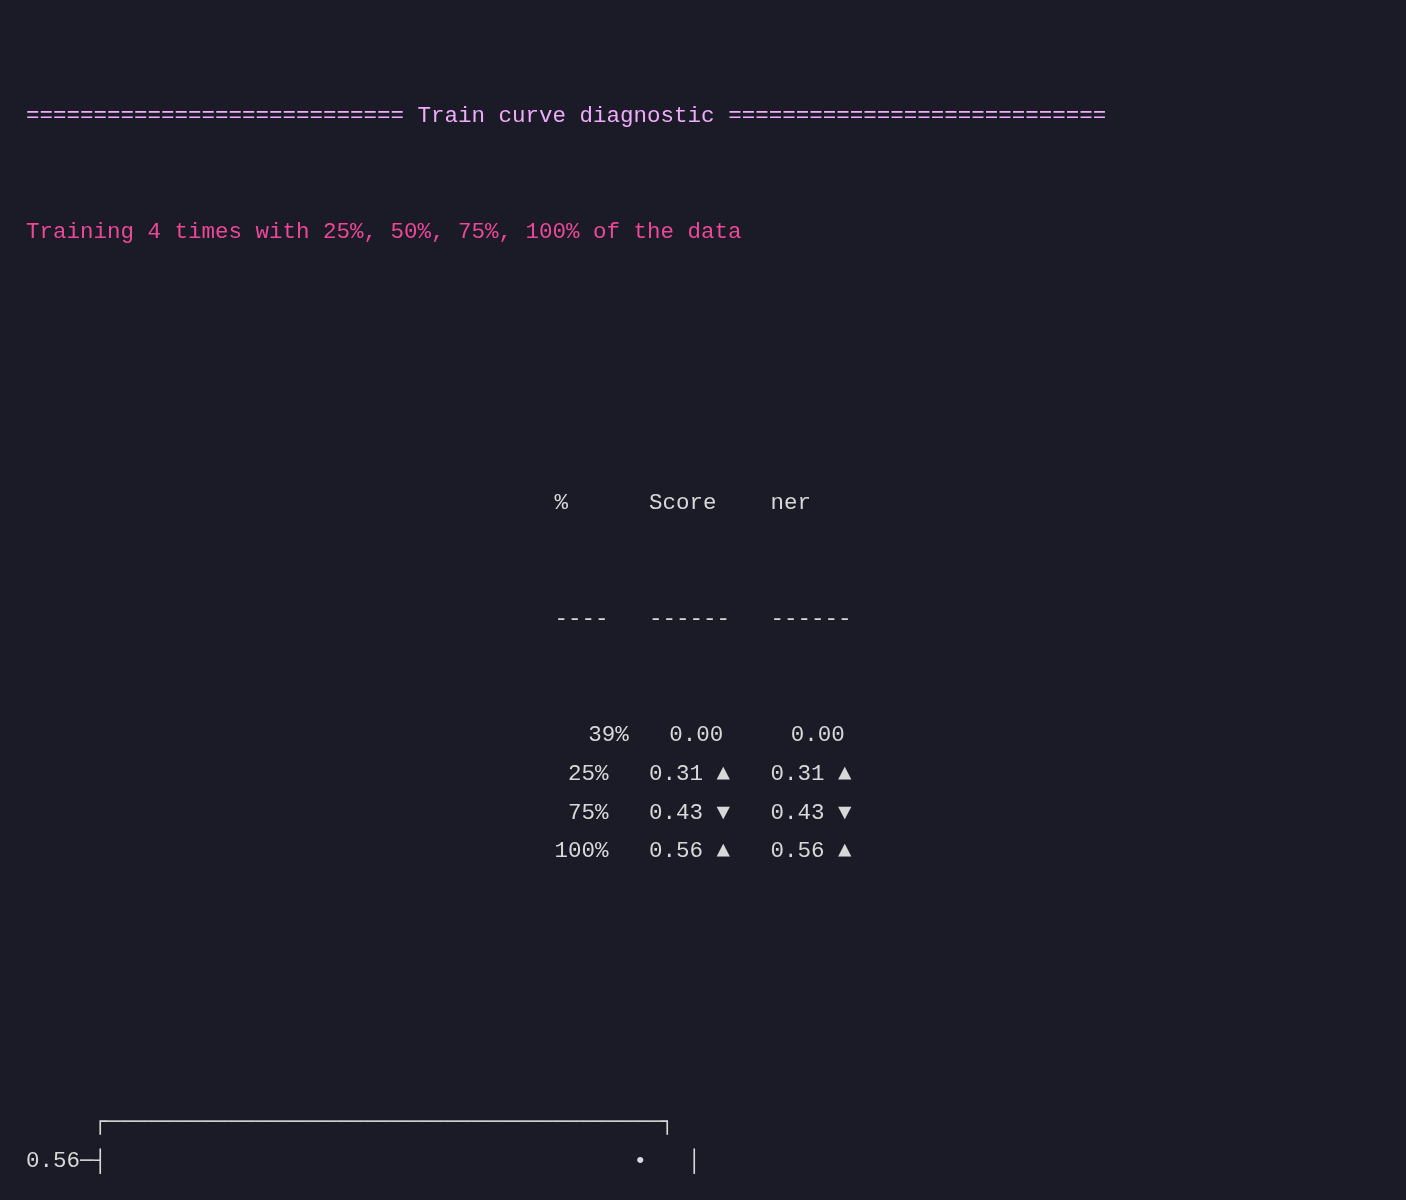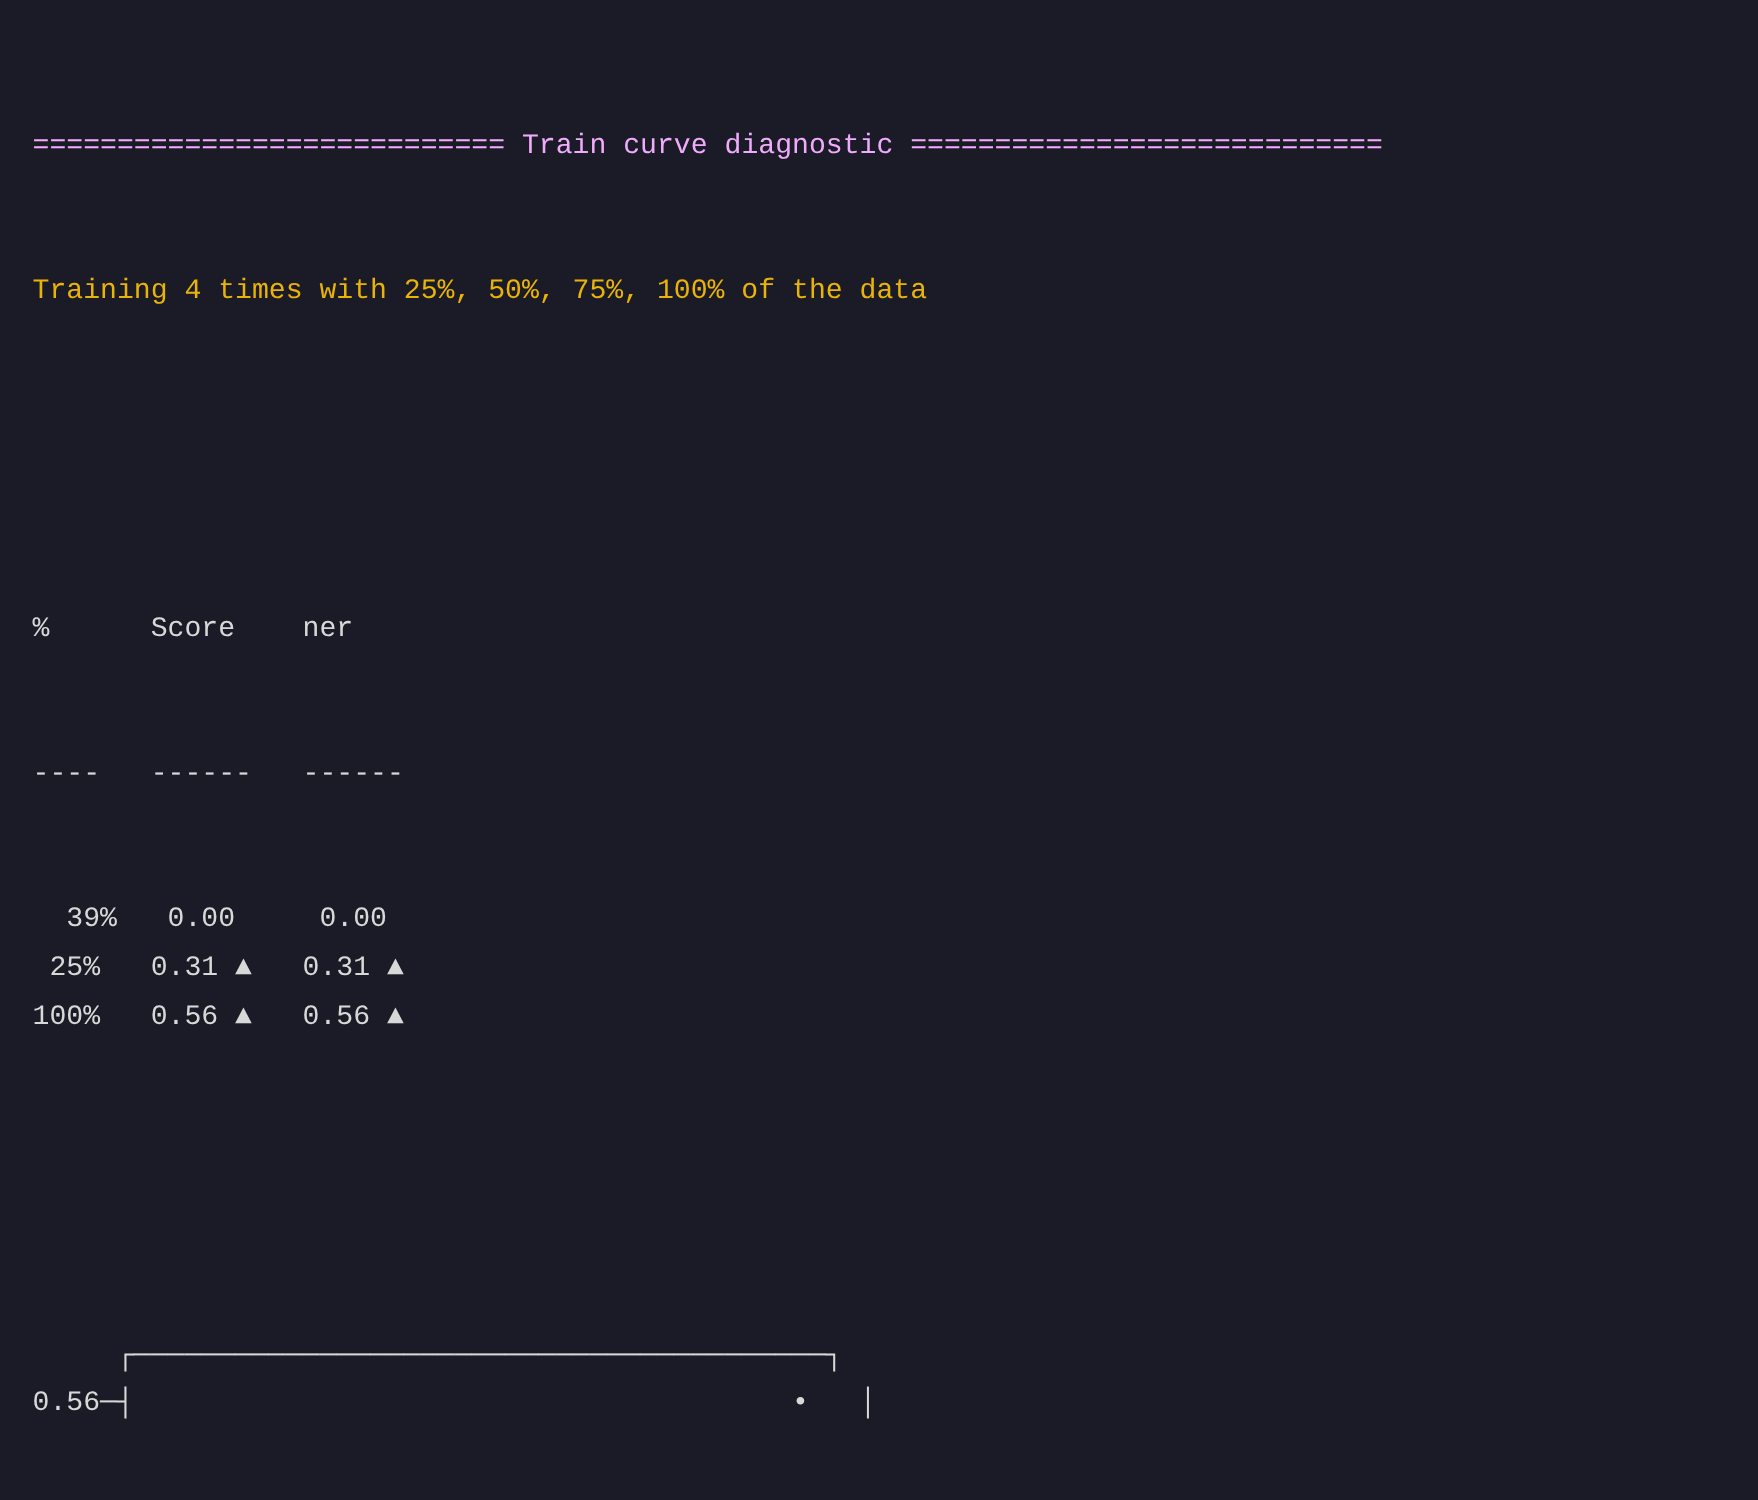--- a/index.html
+++ b/index.html
@@ -12,35 +12,35 @@
     line-height: 1.72;
   }
   .terminal {
     padding: 20px 26px;
     white-space: pre;
   }
   .title-line {
     color: #f0abfc;
   }
   .subtitle {
-    color: #eab308;
+    color: #ec4899;
   }
-  .table-block { margin-top: 1.72em; }
+  .table-block { margin-top: 1.72em; text-align: center; }
   .table-row { white-space: pre; }
   .chart-block { margin-top: 1.72em; white-space: pre; color:#d8d8d8;}
 </style>
 </head>
 <body>
 
 <div class="terminal">
   <div class="title-line"><span>============================</span> <span>Train curve diagnostic</span> <span>============================</span></div>
   <div class="subtitle">Training 4 times with 25%, 50%, 75%, 100% of the data</div>
 
   <div class="table-block">
     <div class="table-row" id="thead">%      Score    ner   </div>
     <div class="table-row" id="tdiv">----   ------   ------</div>
-    <div id="tbody"><div class="table-row">  39%   0.00     0.00</div><div class="table-row"> 25%   0.31 ▲   0.31 ▲</div><div class="table-row">100%   0.56 ▲   0.56 ▲</div></div>
+    <div id="tbody"><div class="table-row">  39%   0.00     0.00</div><div class="table-row"> 25%   0.31 ▲   0.31 ▲</div><div class="table-row"> 75%   0.43 ▼   0.43 ▼</div><div class="table-row">100%   0.56 ▲   0.56 ▲</div></div>
   </div>
 
   <div class="chart-block" id="chart"><div>     ┌─────────────────────────────────────────┐</div><div>0.56─┤                                       •   │</div></div>
 
   
 </div>
 
 </body></html>

